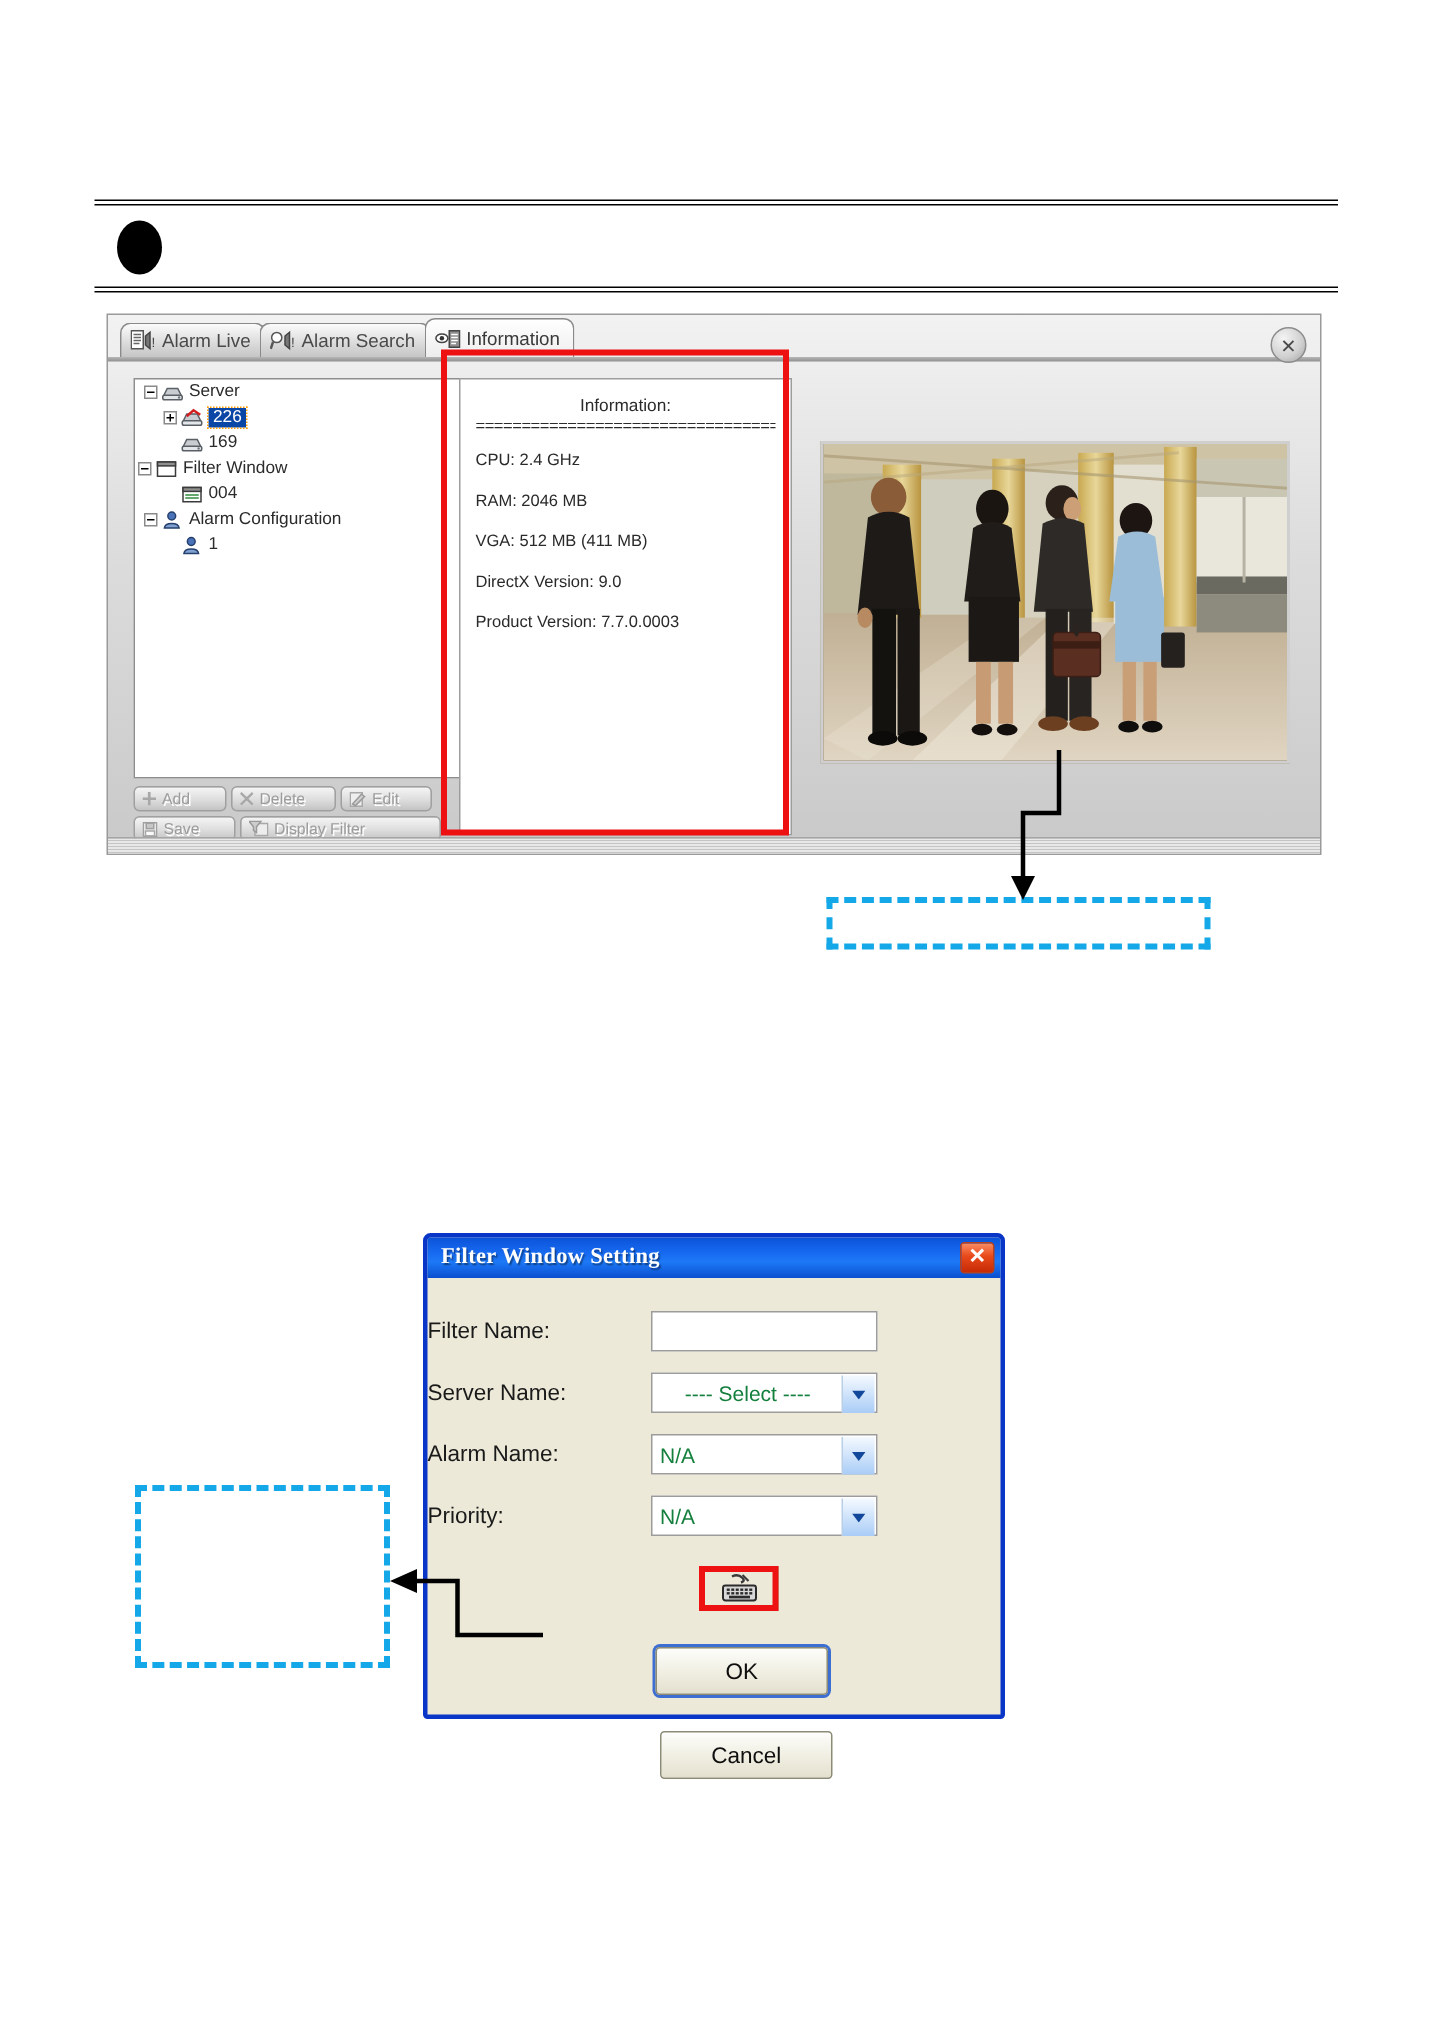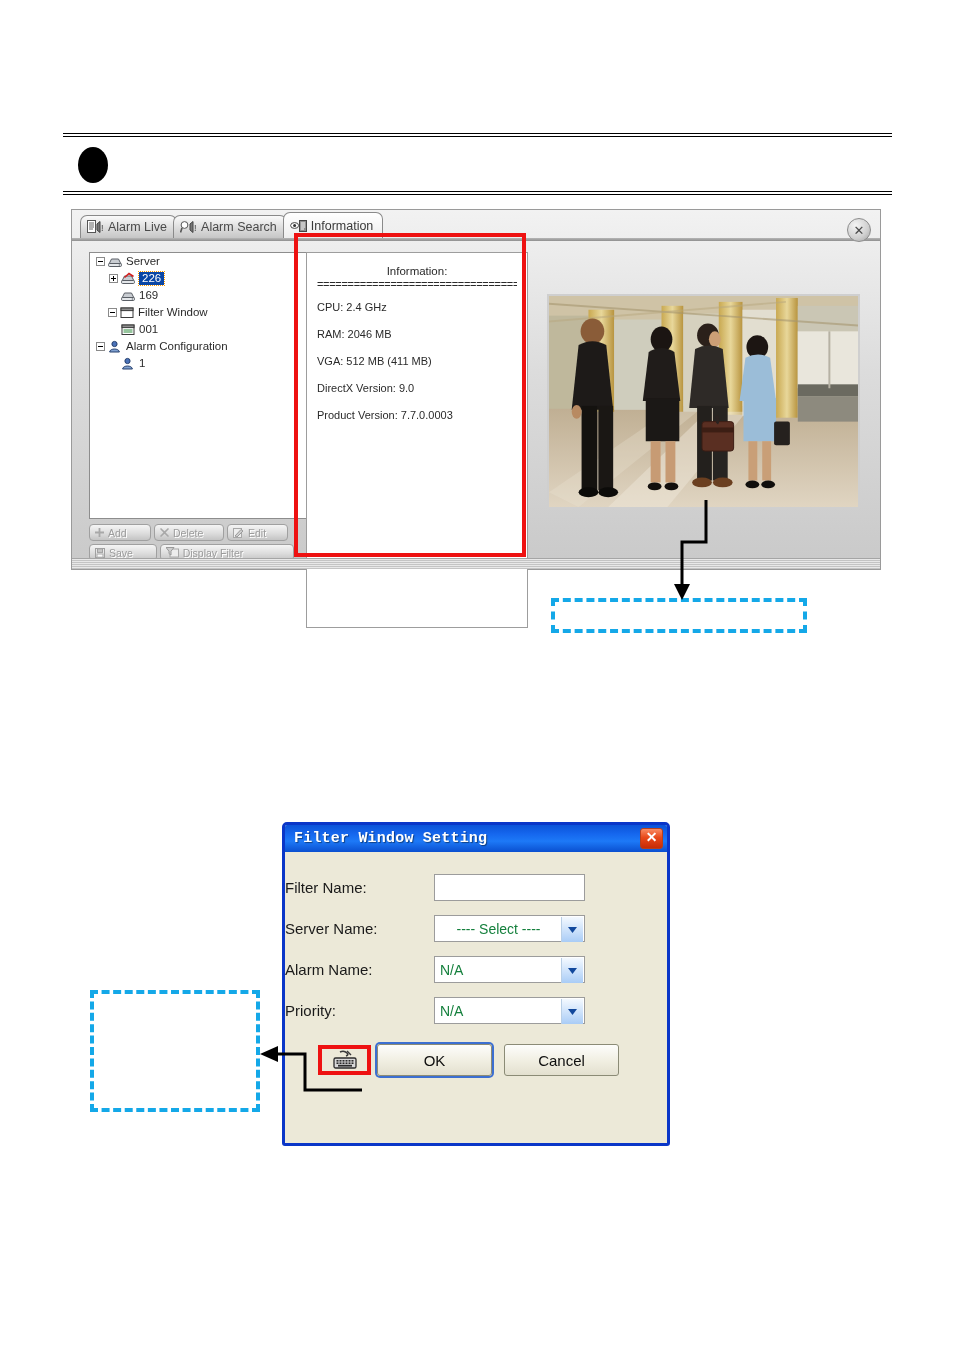--- a/index.html
+++ b/index.html
@@ -201,21 +201,21 @@
     box-sizing: border-box;
   }
   .tool-btn svg { flex: 0 0 auto; }
 
   
   #info-panel {
     position: absolute;
     left: 234px;
     top: 42px;
     width: 222px;
-    height: 376px;
+    height: 305px;
     background: #ffffff;
     border: 1px solid #9d9d9d;
     box-sizing: border-box;
     padding: 12px 10px 0 10px;
     font-size: 11px;
     color: #2a2a2a;
   }
   #info-title { text-align: center; font-size: 11.5px; margin-bottom: 1px; }
   #info-divider {
     font-size: 11px;
@@ -284,21 +284,21 @@
   #dialog-titlebar {
     height: 27px;
     background: linear-gradient(180deg,#0b53d8 0%,#1668ef 35%,#1d79f7 60%,#0a4fd0 100%);
     display: flex;
     align-items: center;
     padding: 0 4px 0 9px;
     border-radius: 2px 2px 0 0;
   }
   #dialog-title {
     color: #ffffff;
-    font-family: Liberation Mono, monospace;
+    font-family: Liberation Serif, serif;
     font-weight: bold;
     font-size: 15px;
     letter-spacing: 0.2px;
     text-shadow: 1px 1px 1px rgba(0,0,0,.45);
     flex: 1;
   }
   #dialog-close-button {
     width: 21px; height: 19px;
     background: linear-gradient(180deg,#f98b62 0%,#e8491a 45%,#c62b06 100%);
     border: 1px solid #b5401d;
@@ -350,21 +350,22 @@
     border-left: 1px solid #b9cfe6;
     display: flex;
     align-items: center;
     justify-content: center;
   }
   #dialog-actions {
     display: flex;
     align-items: center;
     padding-left: 33px;
     margin-top: 20px;
-    gap: 2px;
+    gap: 24px;
+    flex-direction: column;
   }
   #keyboard-button {
     width: 53px;
     height: 30px;
     background: #ece9d8;
     border: 1px solid #8f8f7a;
     display: flex;
     align-items: center;
     justify-content: center;
     outline: 4px solid #ee1111;
@@ -482,21 +483,21 @@
       <span class="node-icon">
         <svg viewBox="0 0 16 13" width="16" height="13">
           <path d="M2 9 L4.5 4 L11.5 4 L14 9 Z" fill="#c9cdd2" stroke="#5a5f66"></path>
           <rect x="1.5" y="8.5" width="13" height="3" rx="1.2" fill="#e4e7ea" stroke="#5a5f66"></rect>
           <circle cx="12.4" cy="10" r="0.8" fill="#6f757c"></circle>
         </svg>
       </span>
       <span class="node-label">169</span>
     </div>
 
-    <div class="tree-row" style="padding-left:16px">
+    <div class="tree-row" style="padding-left:0">
       <span class="tw">
           <span class="expander"></span>
         </span>
       <span class="node-icon">
         <svg viewBox="0 0 16 13" width="16" height="13">
           <rect x="2" y="2" width="12" height="9.5" fill="#ffffff" stroke="#3b3b3b"></rect>
           <rect x="2" y="2" width="12" height="2.6" fill="#8f8f8f" stroke="#3b3b3b"></rect>
         </svg>
       </span>
       <span class="node-label">Filter Window</span>
@@ -504,21 +505,21 @@
 
     <div class="tree-row" style="padding-left:30px">
       <span class="node-icon">
         <svg viewBox="0 0 16 13" width="16" height="13">
           <rect x="2" y="2" width="12" height="9.5" fill="#ffffff" stroke="#3b3b3b"></rect>
           <rect x="2" y="2" width="12" height="2.6" fill="#8f8f8f" stroke="#3b3b3b"></rect>
           <line x1="3.5" y1="7" x2="12.5" y2="7" stroke="#2e8b3d"></line>
           <line x1="3.5" y1="9" x2="12.5" y2="9" stroke="#2e8b3d"></line>
         </svg>
       </span>
-      <span class="node-label">001</span>
+      <span class="node-label">004</span>
     </div>
 
     <div class="tree-row" style="padding-left:4px">
       <span class="tw">
           <span class="expander"></span>
         </span>
       <span class="node-icon">
         <svg viewBox="0 0 16 13" width="16" height="13">
           <circle cx="7.5" cy="4" r="2.6" fill="#4a72b8" stroke="#26406e"></circle>
           <path d="M2.6 12 C3 8 12 8 12.4 12 Z" fill="#7fa0d0" stroke="#26406e"></path>

